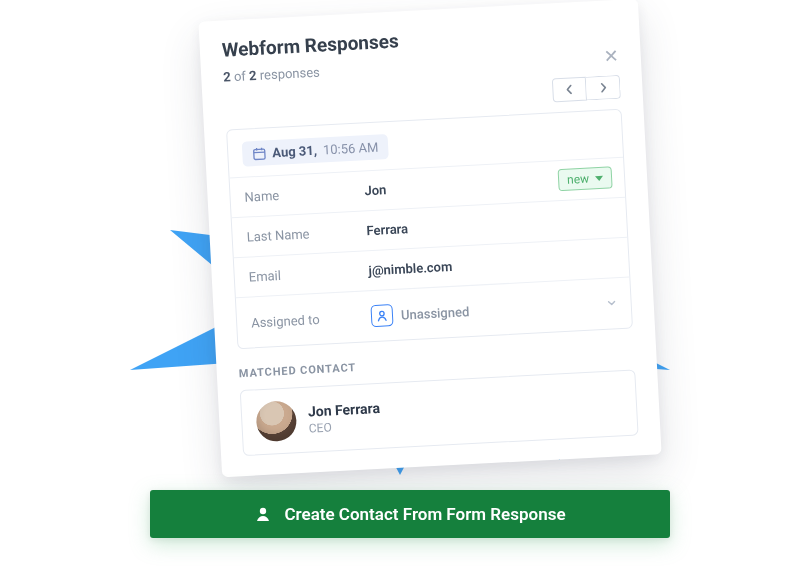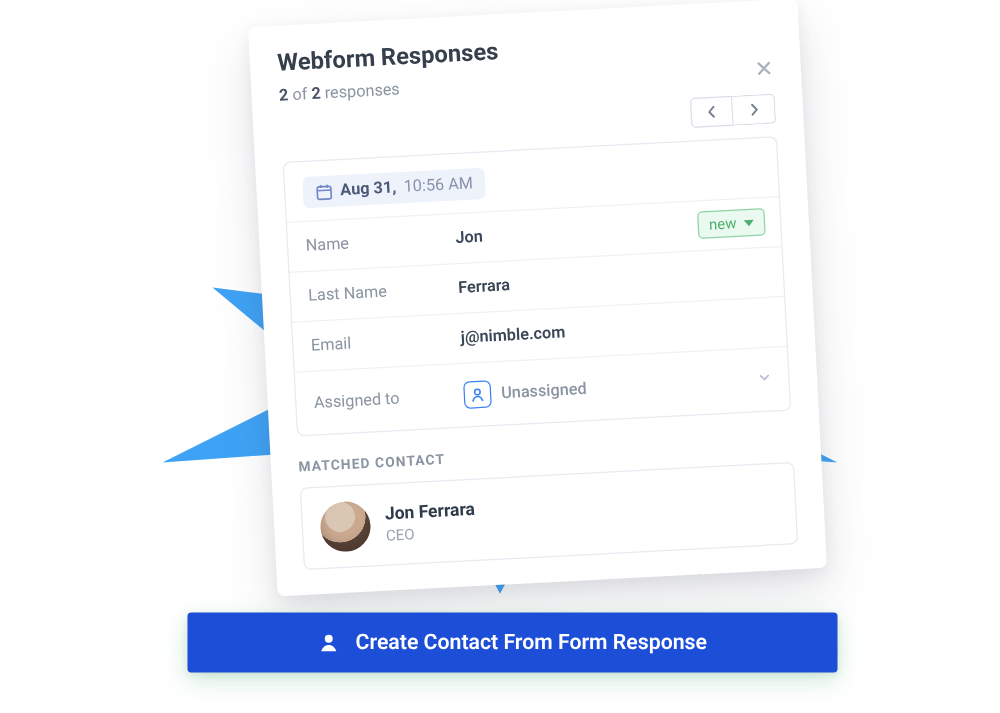--- a/index.html
+++ b/index.html
@@ -83,21 +83,21 @@
   .avatar {
     width:40px;height:40px;border-radius:50%;
     background: radial-gradient(circle at 40% 30%, #d9c6b3 0 32%, #caa98f 33% 55%, #5b4438 56% 100%);
     box-shadow: inset 0 -6px 8px rgba(0,0,0,0.15);
   }
   .matched-card .mc-name { font-weight:700; color:#2f3a4a; font-size:14px;}
   .matched-card .mc-role { color:#99a2b1; font-size:12px; margin-top:2px;}
   
   .cta {
     position:absolute; left:150px; top:490px; width:520px; height:48px;
-    background:#1d4ed8; border-radius:3px;
+    background:#15803d; border-radius:3px;
     display:flex; align-items:center; justify-content:center; gap:12px;
     color:#fff; font-size:17px; font-weight:600;
     box-shadow:0 6px 20px rgba(113,196,139,0.35), 0 2px 6px rgba(0,0,0,0.08);
     z-index:3; cursor:pointer;
   }
   .cta svg { width:18px; height:18px; }
 </style>
 </head>
 <body>
 

